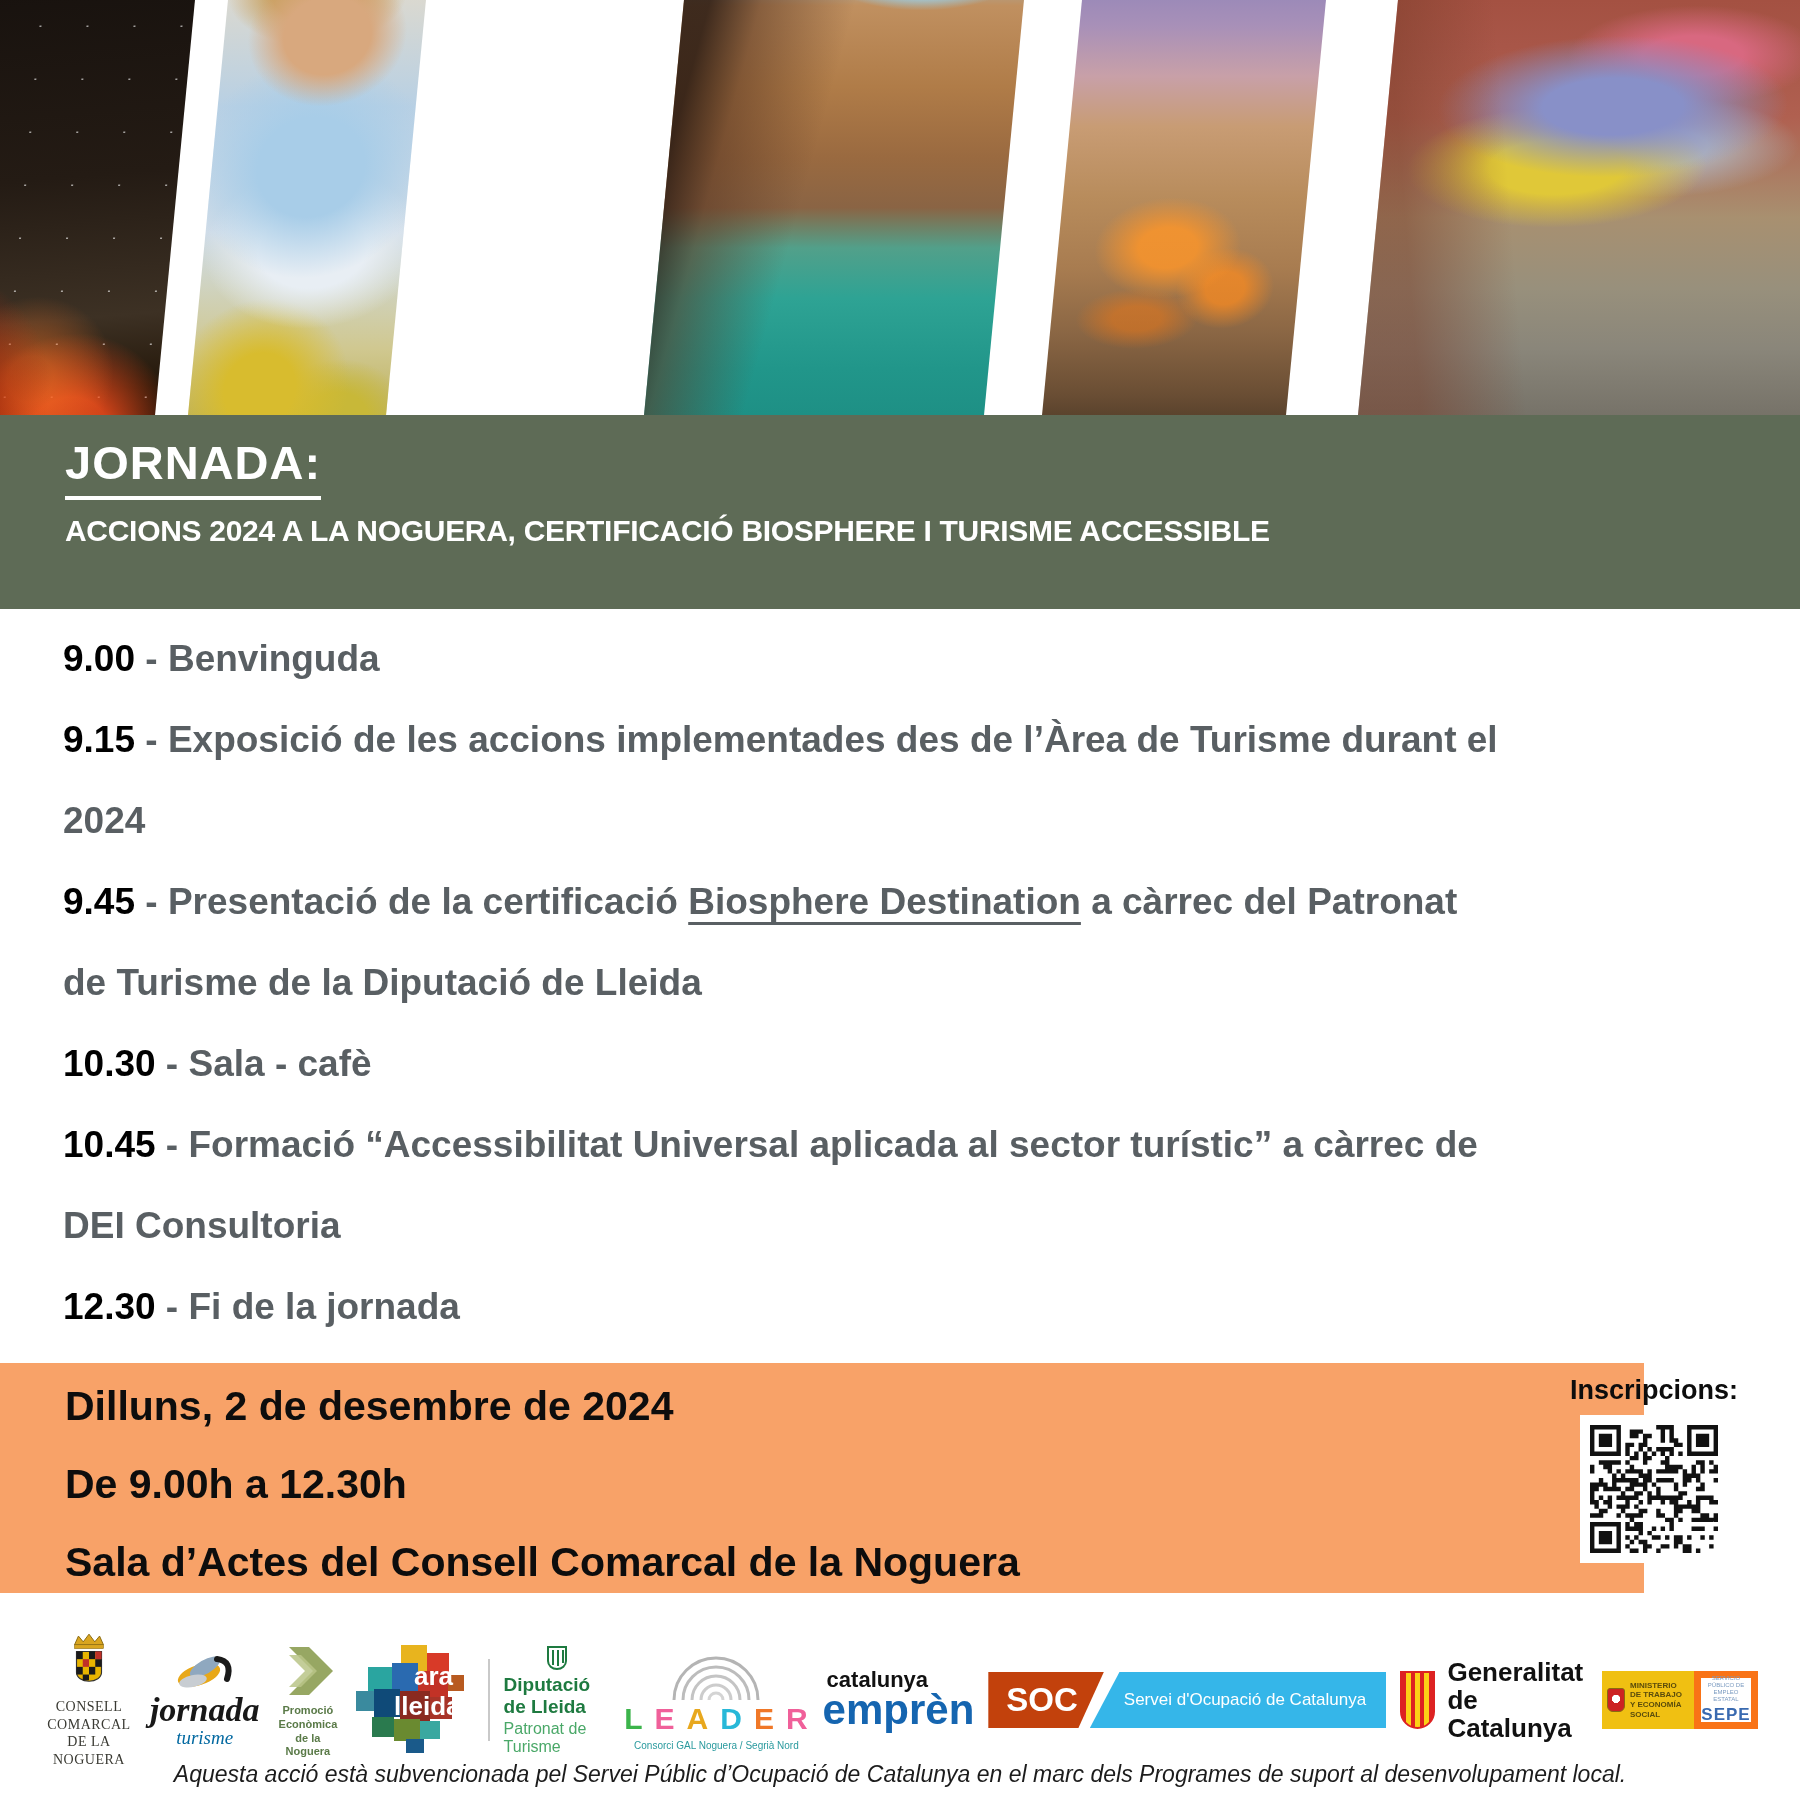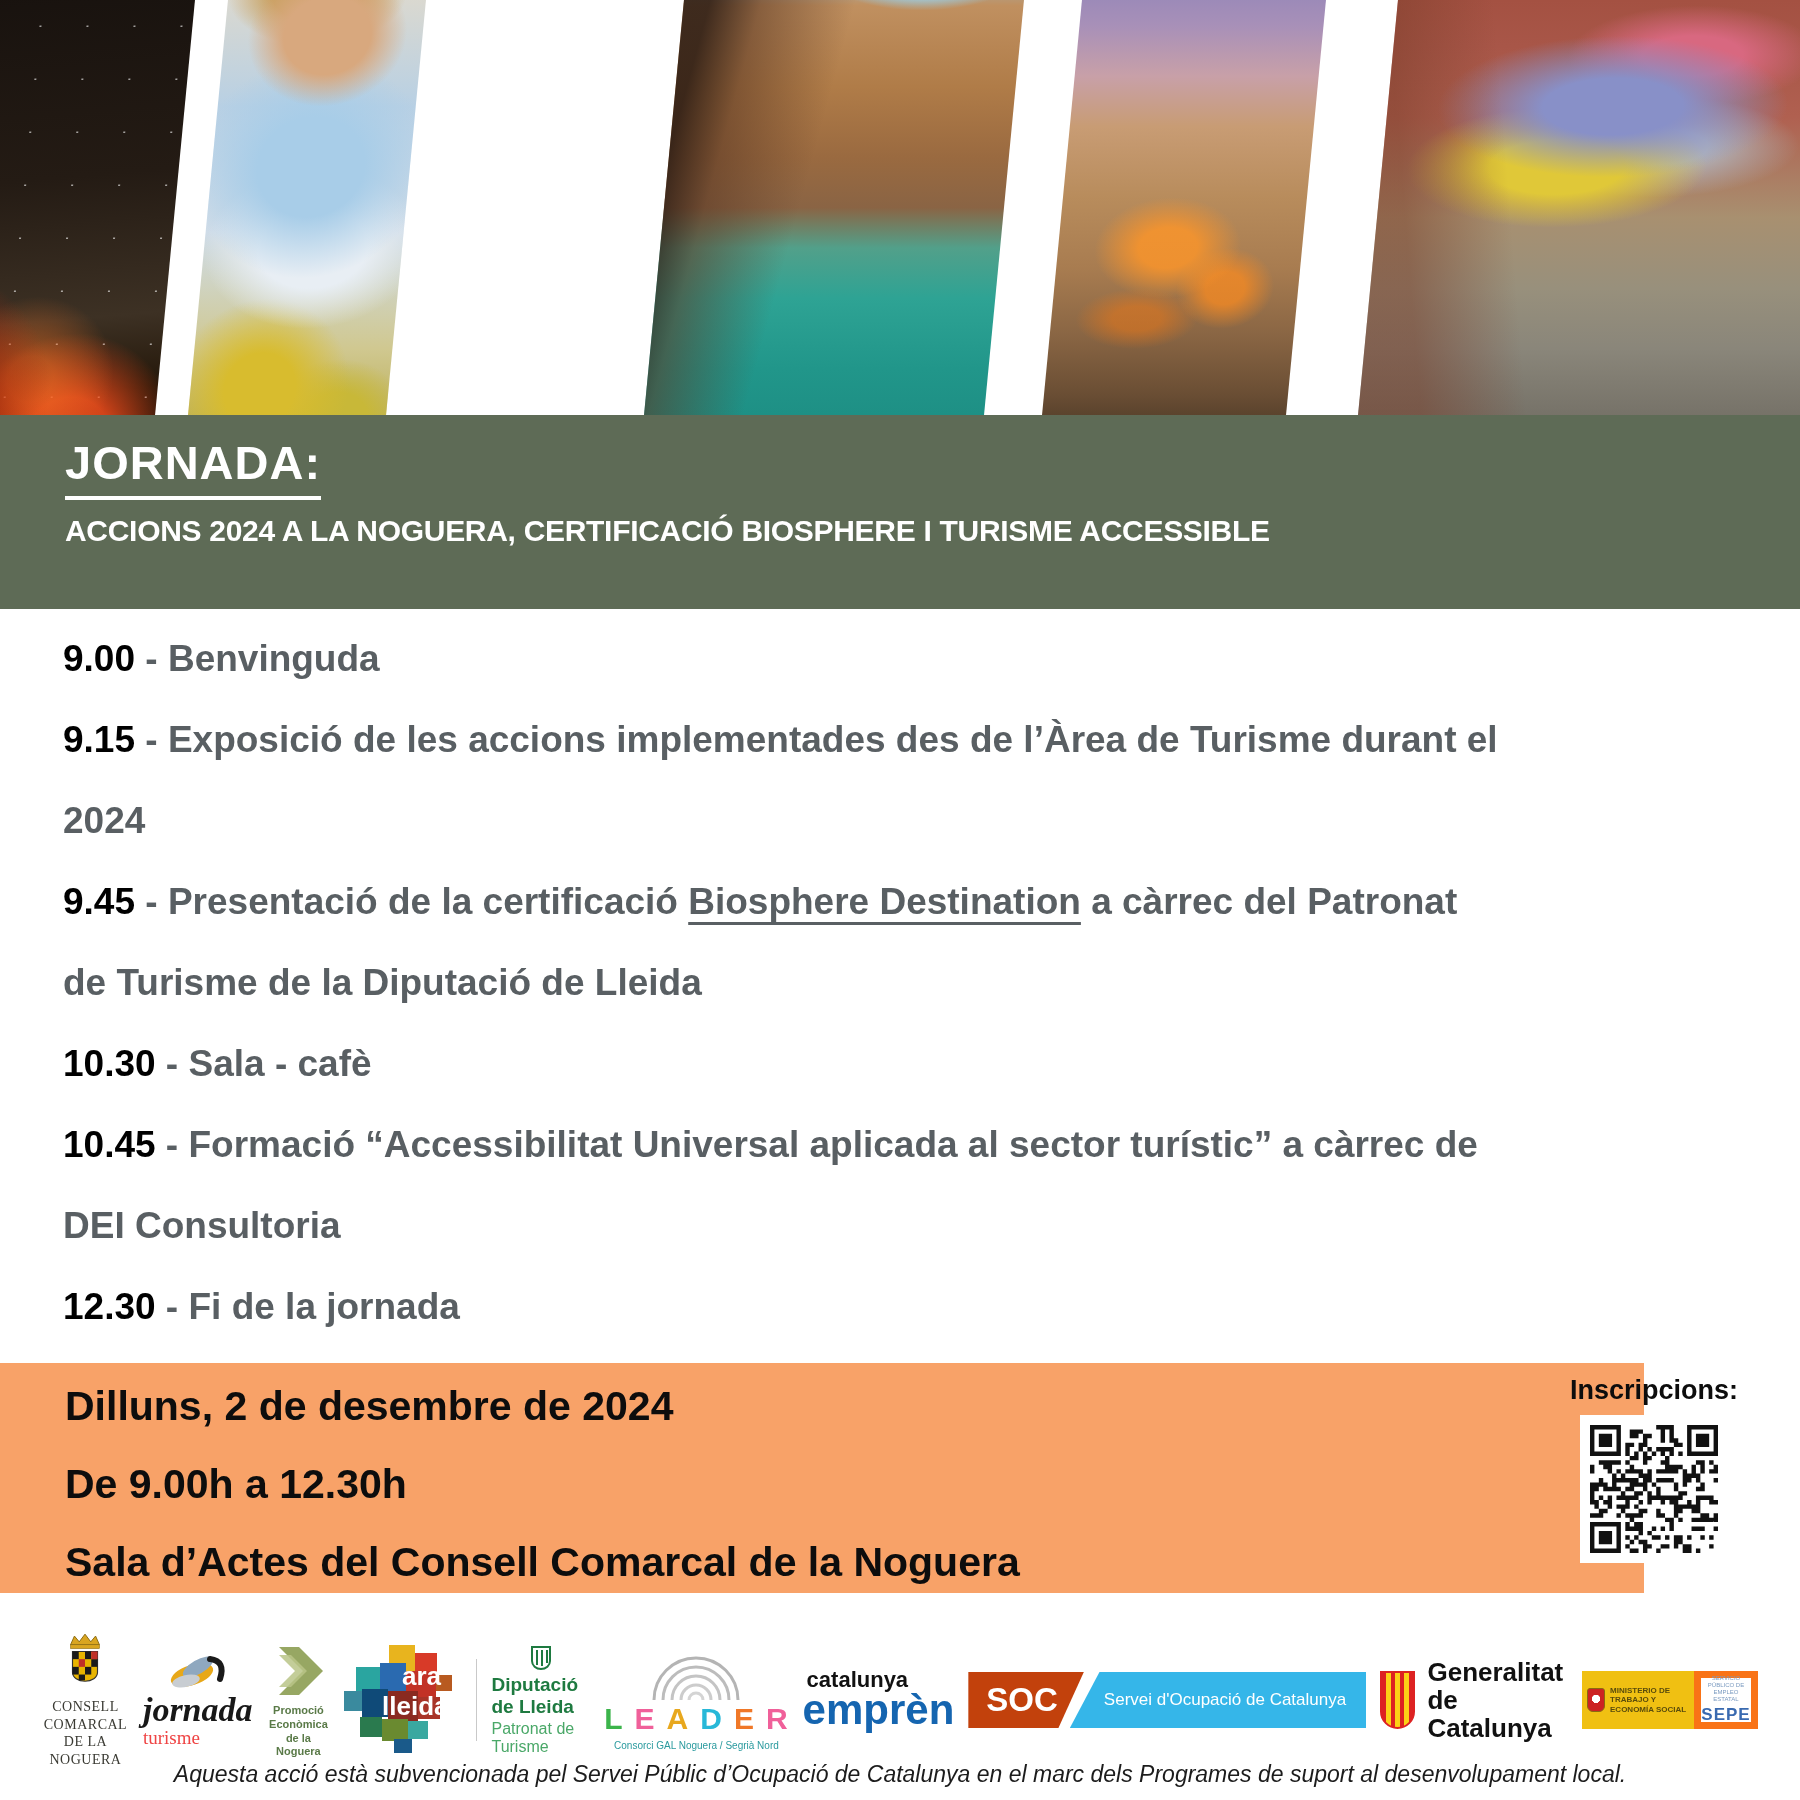--- a/index.html
+++ b/index.html
@@ -79,22 +79,22 @@
   
   .footer { position:absolute; top:1593px; left:0; width:1800px; height:207px; background:#fff; }
   .logos { position:absolute; top:48px; left:42px; right:42px; height:118px;
            display:flex; align-items:center; justify-content:space-between; gap:14px; }
   .logo { display:flex; flex-direction:column; align-items:center; }
 
   .consell-caption { font-family:"Liberation Serif", serif; font-size:14px; letter-spacing:.5px;
                      color:#3a3a33; text-transform:uppercase; text-align:center; line-height:1.25; margin-top:4px; }
   .noguera-script { font-family:"Liberation Serif", serif; font-style:italic; font-weight:bold; font-size:34px;
                     color:#181818; line-height:1; margin-top:-4px; }
-  .turisme { font-family:"Liberation Serif", serif; font-size:19px; color:#ef4444;
-             text-align:left; width:100%; margin-top:0; }
+  .turisme { font-family:"Liberation Serif", serif; font-style:italic; font-size:19px; color:#0369a1;
+             text-align:center; width:100%; margin-top:0; }
   .promocio-caption { font-size:11px; font-weight:bold; color:#5a7a48; text-align:center; line-height:1.25; margin-top:3px; }
 
   .vdiv { width:2px; height:82px; background:#c9c9c9; }
 
   .diputacio-l1 { font-size:19px; font-weight:bold; color:#1e7a40; margin-top:3px; }
   .diputacio-l2 { font-size:16px; color:#4aa868; margin-top:2px; }
 
   .leader-word { display:flex; gap:11px; font-size:30px; font-weight:bold; letter-spacing:1px; margin-top:2px; }
   .leader-word span:nth-child(1){color:#3cb44b;} .leader-word span:nth-child(2){color:#f0609a;}
   .leader-word span:nth-child(3){color:#e8a81e;} .leader-word span:nth-child(4){color:#28b8d8;}
@@ -109,21 +109,21 @@
                clip-path:polygon(0 0, 100% 0, 78% 100%, 0 100%); }
   .soc-blue { background:#35b6e9; color:#fff; font-size:17px; padding:18px 20px 0 34px; margin-left:-14px;
               clip-path:polygon(10% 0, 100% 0, 100% 100%, 0 100%); white-space:nowrap; }
 
   .logo-generalitat { flex-direction:row; gap:12px; align-items:center; }
   .senyera { width:40px; height:58px; border:2px solid #d22; border-radius:0 0 18px 18px;
              background:repeating-linear-gradient(90deg, #d22 0 4px, #fcd116 4px 9px); }
   .generalitat-text { font-size:26px; font-weight:bold; color:#111; line-height:1.08; }
 
   .logo-ministerio { flex-direction:row; align-items:stretch; height:58px; }
-  .min-yellow { background:#f0c012; width:112px; display:flex; align-items:center; gap:5px; padding:5px; }
+  .min-yellow { background:#f0c012; width:92px; display:flex; align-items:center; gap:5px; padding:5px; }
   .spain-crest { width:18px; height:24px; flex:0 0 auto; border-radius:3px 3px 6px 6px;
                  background:radial-gradient(circle at 50% 45%, #fff 0 28%, transparent 30%), #c22;
                  border:1px solid #8a6a10; }
   .min-text { font-size:8px; font-weight:bold; color:#5a4c0c; line-height:1.2; }
   .min-white { background:#fff; border:7px solid #f97316; width:64px; display:flex; flex-direction:column;
                align-items:center; justify-content:center; padding:3px; }
   .sepe-micro { font-size:6px; color:#7a9ac0; text-align:center; line-height:1.2; }
   .sepe { font-size:17px; font-weight:bold; color:#3a6ab0; letter-spacing:1px; margin-top:2px; }
 
   .disclaimer { position:absolute; bottom:12px; left:0; width:1800px; text-align:center;

